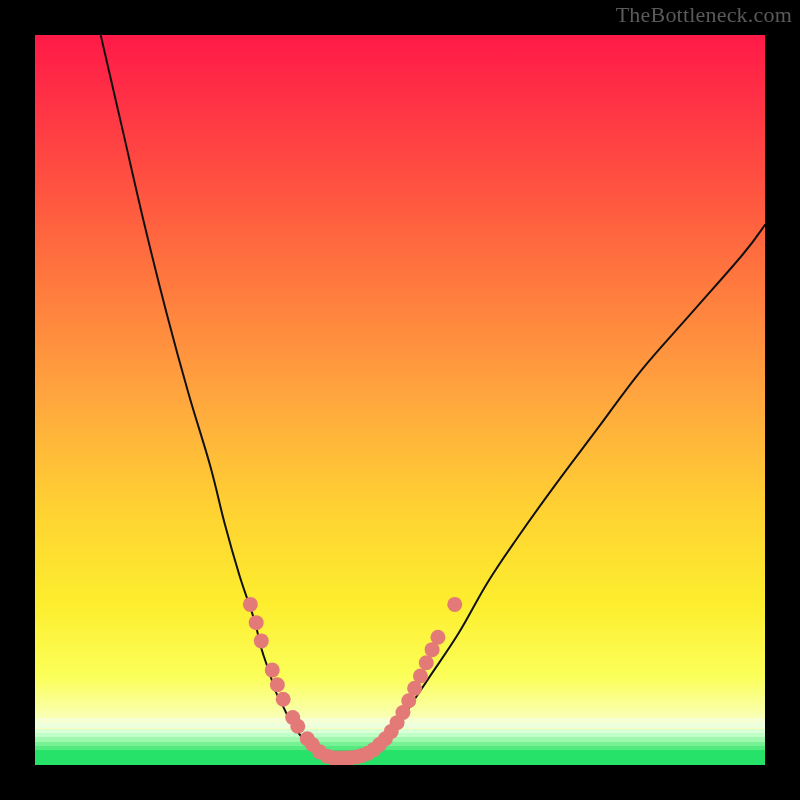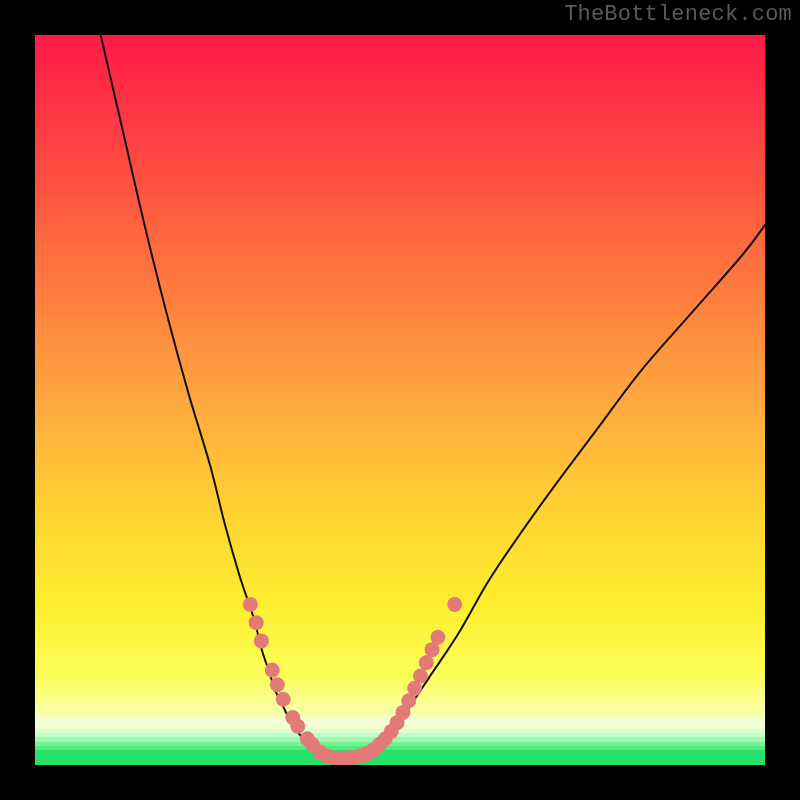--- a/index.html
+++ b/index.html
@@ -7,21 +7,21 @@
   .frame {
     position: relative;
     width: 800px;
     height: 800px;
     background: #000;
   }
   .watermark {
     position: absolute;
     top: 2px;
     right: 8px;
-    font-family: Liberation Mono, monospace;
+    font-family: Liberation Serif, serif;
     font-size: 22px;
     font-weight: 500;
     color: #5a5a5a;
     letter-spacing: 0.2px;
     z-index: 10;
   }
   .plot-area {
     position: absolute;
     left: 35px;
     top: 35px;

